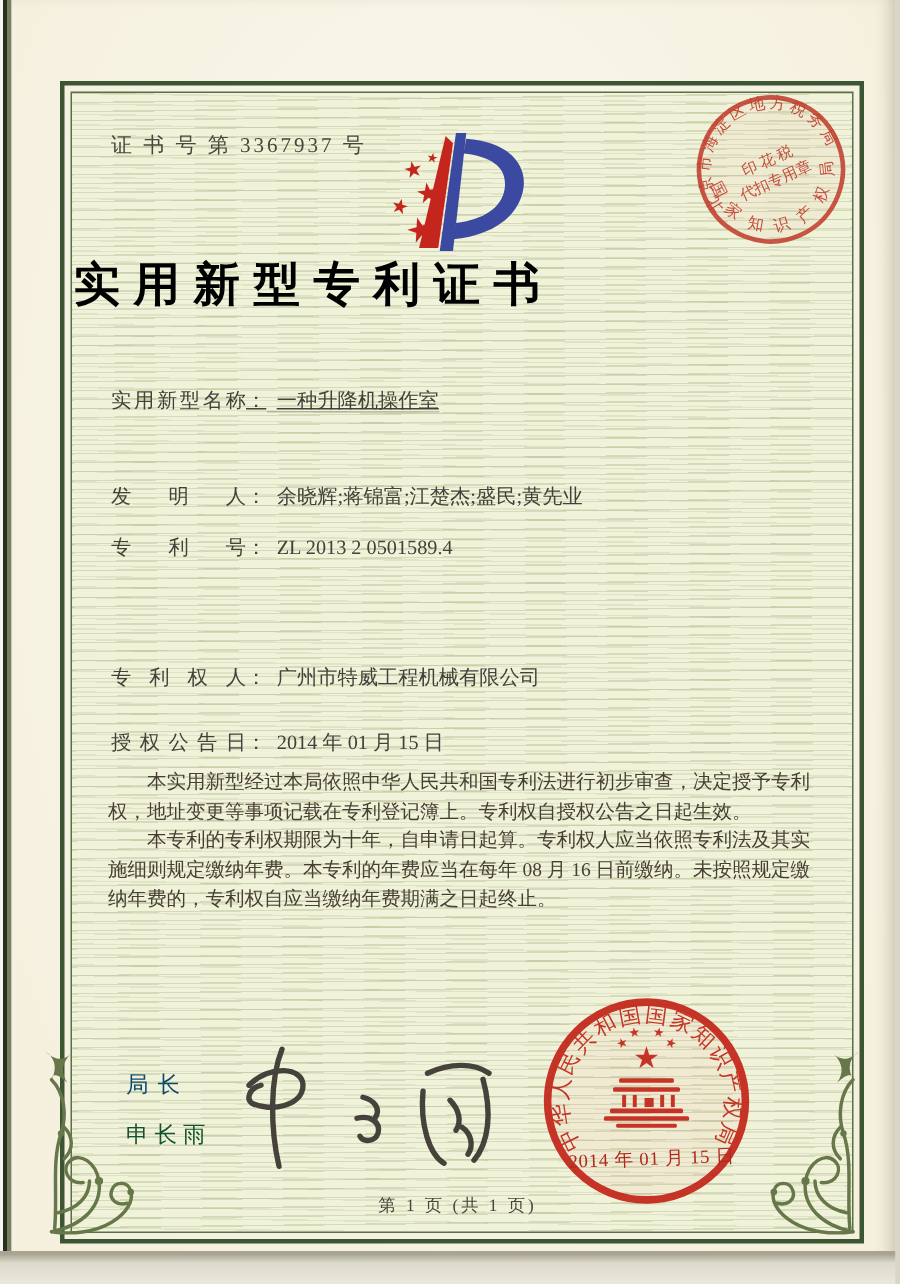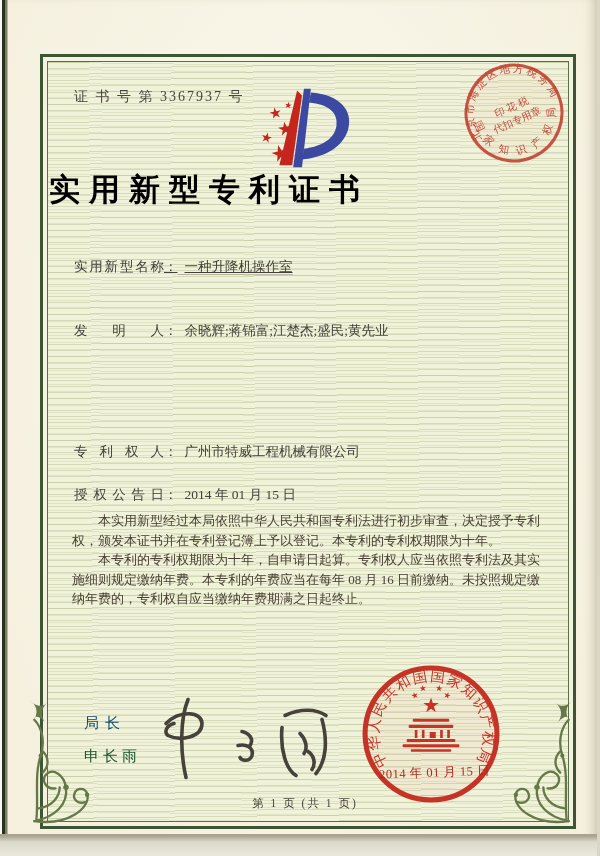--- a/index.html
+++ b/index.html
@@ -156,29 +156,32 @@
   </svg>
 
   <div class="title">实用新型专利证书</div>
 
   <div class="field-row" style="top:258px;text-decoration:underline;">
     <span class="lbl">实用新型名称</span><span>：</span><span class="val val-underline">一种升降机操作室</span>
   </div>
   <div class="field-row" style="top:310px;margin-top:12px;">
     <span class="lbl">发明人</span><span>：</span><span class="val">余晓辉;蒋锦富;江楚杰;盛民;黄先业</span>
   </div>
+  <div class="field-row" style="top:356px;">
+    <span class="lbl">专利号</span><span>：</span><span class="val">ZL 2013 2 0501589.4</span>
+  </div>
   <div class="field-row" style="top:443px;">
     <span class="lbl">专利权人</span><span>：</span><span class="val">广州市特威工程机械有限公司</span>
   </div>
   <div class="field-row" style="top:486px;font-family:Liberation Serif, serif;">
     <span class="lbl">授权公告日</span><span>：</span><span class="val">2014 年 01 月 15 日</span>
   </div>
 
   <div class="paras">
-    <p>本实用新型经过本局依照中华人民共和国专利法进行初步审查，决定授予专利权，颁发本证书并在专利登记簿上予以登记。本专利的专利权期限为十年。</p>
+    <p>本实用新型经过本局依照中华人民共和国专利法进行初步审查，决定授予专利权，地址变更等事项记载在专利登记簿上。专利权自授权公告之日起生效。</p>
     <p>本专利的专利权期限为十年，自申请日起算。专利权人应当依照专利法及其实施细则规定缴纳年费。本专利的年费应当在每年 08 月 16 日前缴纳。未按照规定缴纳年费的，专利权自应当缴纳年费期满之日起终止。</p>
   </div>
 
   <div class="signer-title">局长</div>
   <div class="signer-name">申长雨</div>
 
   <svg class="signature" width="185" height="98" viewBox="0 0 185 95">
     <g stroke="#35302b" stroke-width="3.6" fill="none" stroke-linecap="round" opacity="0.9">
       <path d="M38,10 C30,30 30,62 36,88"></path>
       <path d="M16,34 C30,20 52,22 52,34 C52,48 30,52 18,46 C14,43 16,36 24,34"></path>

